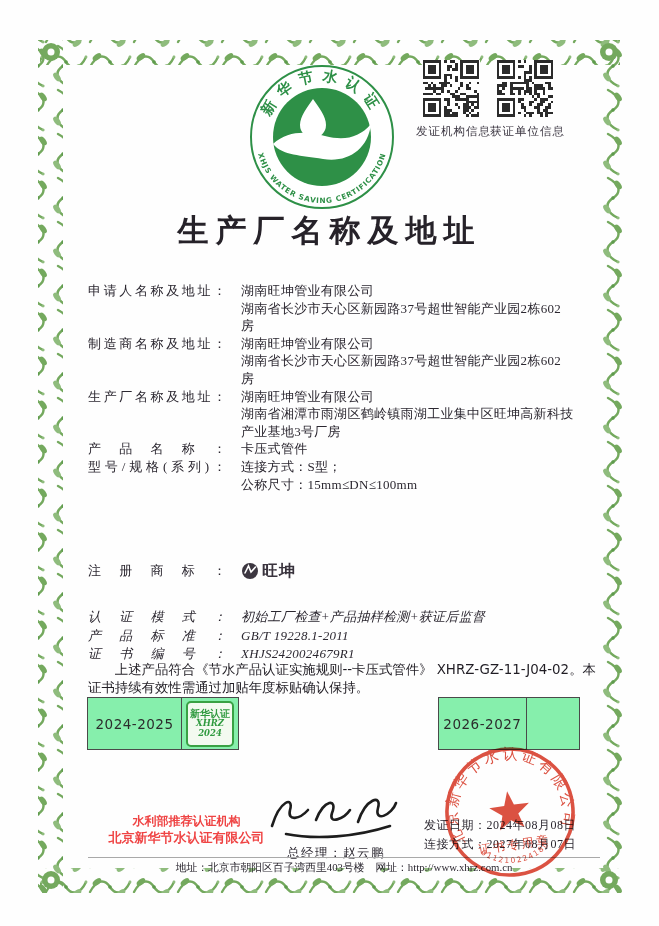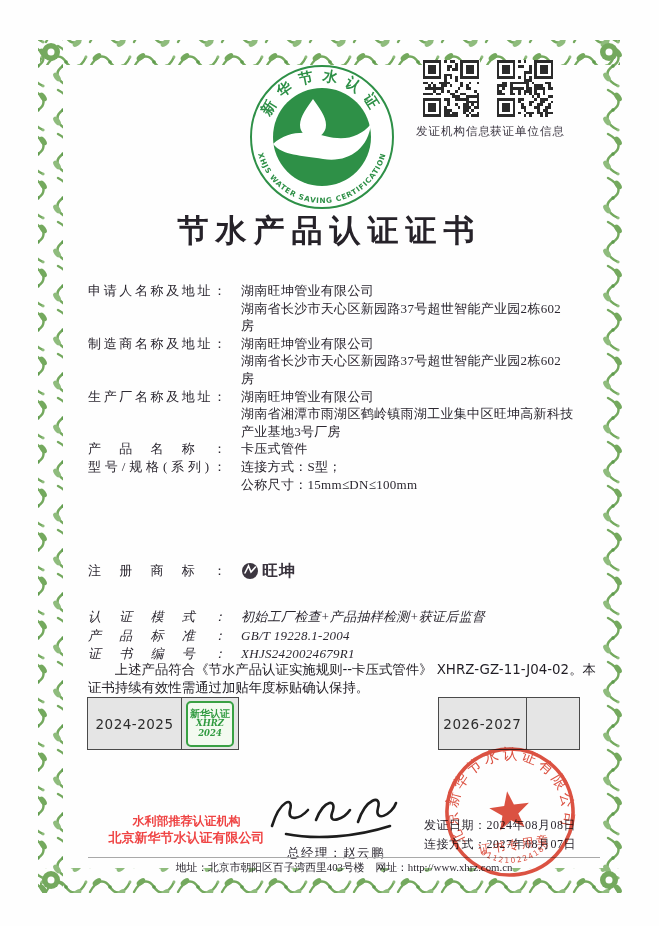--- a/index.html
+++ b/index.html
@@ -25,21 +25,21 @@
   .lbl{flex:0 0 138px;margin-right:15px;text-align:justify;text-align-last:justify;color:#2b2730;}
   .val{flex:1;color:#2b2730;letter-spacing:.3px;}
   #trademark-row{left:88px;top:562px;width:517px;}
   .tmval{display:flex;align-items:center;gap:3px;}
   .tmname{font-family:"DejaVu Sans",sans-serif;font-weight:bold;font-size:16px;color:#39333d;letter-spacing:1px;}
   #certrows{left:88px;top:608px;width:517px;}
   #certrows .frow{line-height:18.6px;font-style:italic;}
   #statement{left:88px;top:661px;width:518px;font-family:"DejaVu Sans",sans-serif;
              font-size:13.4px;line-height:17.6px;text-indent:2em;color:#201d24;}
   
-  .ybox{top:697px;height:51px;border:1px solid #4a4a4a;display:flex;background:#e5e5e5;}
+  .ybox{top:697px;height:51px;border:1px solid #4a4a4a;display:flex;background:#86efac;}
   .ybox .yrange{flex:0 0 62%;display:flex;align-items:center;justify-content:center;
                 font-family:"DejaVu Sans",sans-serif;font-size:13.5px;color:#2c2c2c;letter-spacing:.5px;}
   .ybox .ycell{flex:1;border-left:1px solid #4a4a4a;display:flex;align-items:center;justify-content:center;}
   #ybox1{left:87px;width:150px;} #ybox2{left:268px;width:142px;} #ybox3{left:438px;width:140px;}
   .sticker{width:44px;height:42px;border:2px solid #39a144;border-radius:5px;background:#f3faf0;
            display:flex;flex-direction:column;align-items:center;justify-content:center;line-height:1.15;}
   .st1{font-family:"DejaVu Sans",sans-serif;font-weight:bold;font-size:10px;color:#2f9a3f;}
   .st2,.st3{font-family:"DejaVu Serif",serif;font-style:italic;font-weight:bold;font-size:8.5px;color:#2f9a3f;}
   
   #org{left:84px;top:813px;width:205px;text-align:center;font-family:"DejaVu Sans",sans-serif;color:#ef4444;}
@@ -991,21 +991,21 @@
         <div></div>
         <div style="background: rgb(43, 43, 43);"></div>
         <div></div>
         <div style="background: rgb(43, 43, 43);"></div>
         <div></div>
         <div></div>
       </div>
     <div class="qrlabel">获证单位信息</div>
   </div>
 
-  <div id="title" class="abs">节水产品认证证书</div>
+  <div id="title" class="abs">生产厂名称及地址</div>
 
   <div id="fields" class="abs">
     <div class="frow">
       <span class="lbl">申请人名称及地址：</span>
       <span class="val">湖南旺坤管业有限公司</span>
     </div>
     <div class="frow">
         <span class="lbl"></span>
       <span class="val">湖南省长沙市天心区新园路37号超世智能产业园2栋602</span>
       </div>
@@ -1065,21 +1065,21 @@
     </span>
   </div>
 
   <div id="certrows" class="abs">
     <div class="frow">
       <span class="lbl">认证模式：</span>
       <span class="val">初始工厂检查+产品抽样检测+获证后监督</span>
     </div>
     <div class="frow">
       <span class="lbl">产品标准：</span>
-      <span class="val">GB/T 19228.1-2004</span>
+      <span class="val">GB/T 19228.1-2011</span>
     </div>
     <div class="frow">
       <span class="lbl">证书编号：</span>
       <span class="val">XHJS2420024679R1</span>
     </div>
   </div>
 
   <div id="statement" class="abs">上述产品符合《节水产品认证实施规则--卡压式管件》 XHRZ-GZ-11-J04-02。本证书持续有效性需通过加贴年度标贴确认保持。</div>
 
   <div id="ybox1" class="abs ybox">

